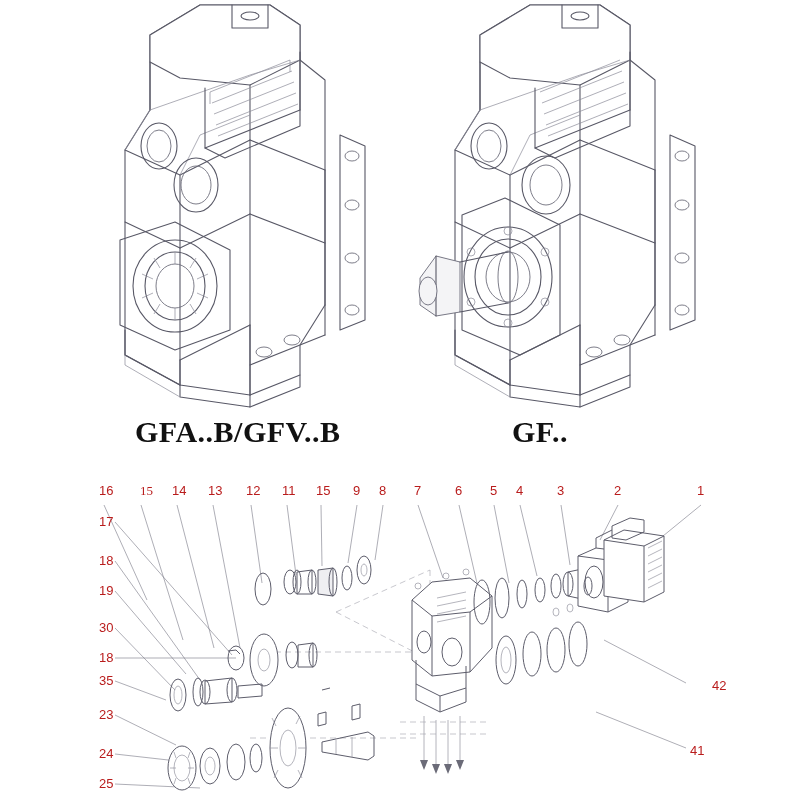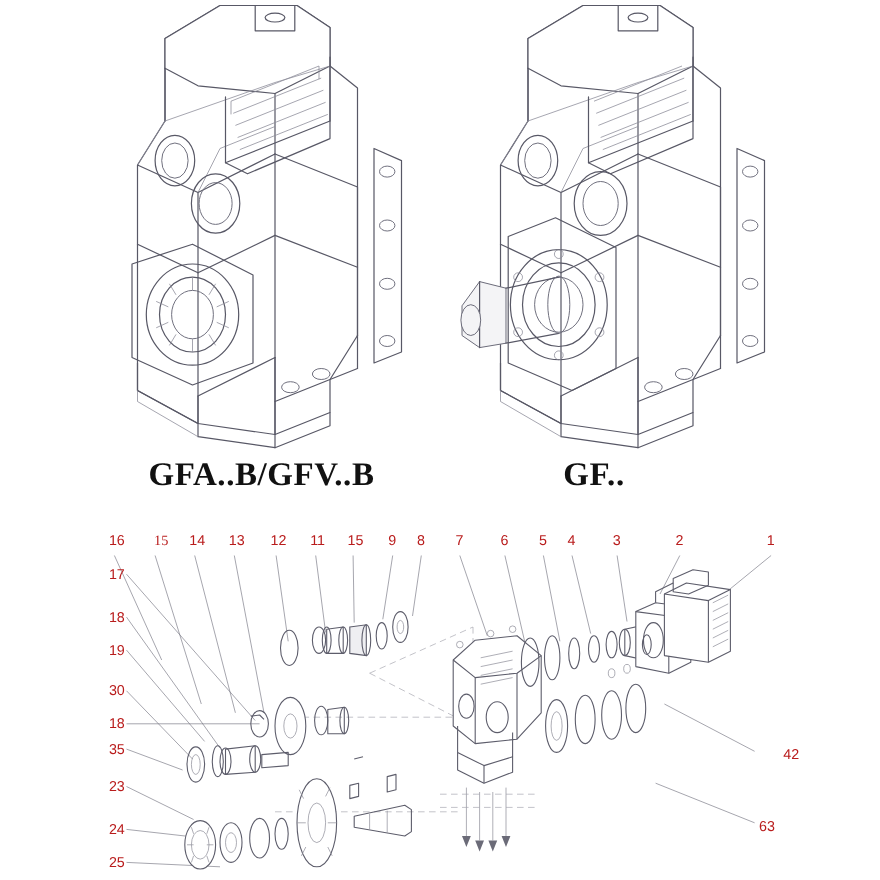--- a/index.html
+++ b/index.html
@@ -446,16 +446,16 @@
     <div class="callout" style="left:99px; top:620px;">30</div>
     <div class="callout" style="left:99px; top:650px;">18</div>
     <div class="callout" style="left:99px; top:673px;">35</div>
     <div class="callout" style="left:99px; top:707px;">23</div>
     <div class="callout" style="left:99px; top:746px;">24</div>
     <div class="callout" style="left:99px; top:776px;">25</div>
   </div>
 
   <div>
     <div class="callout" style="left:712px; top:678px;">42</div>
-    <div class="callout" style="left:690px; top:743px;">63</div>
+    <div class="callout" style="left:690px; top:743px;">41</div>
   </div>
 
 </div>
 
 </body></html>

